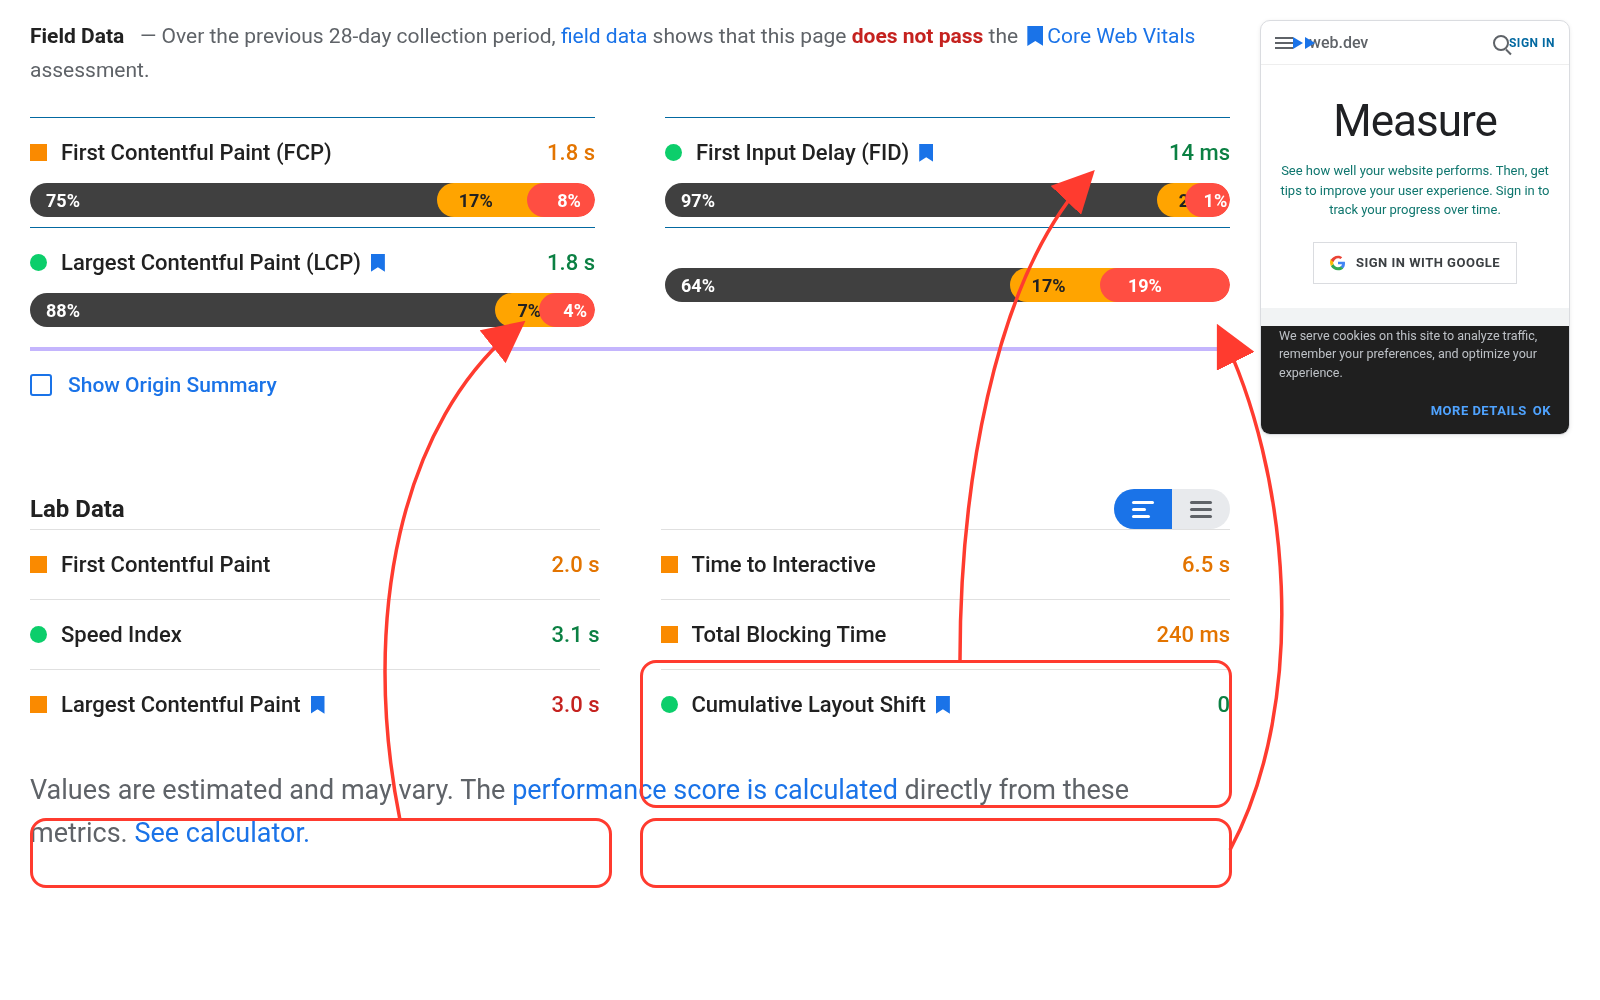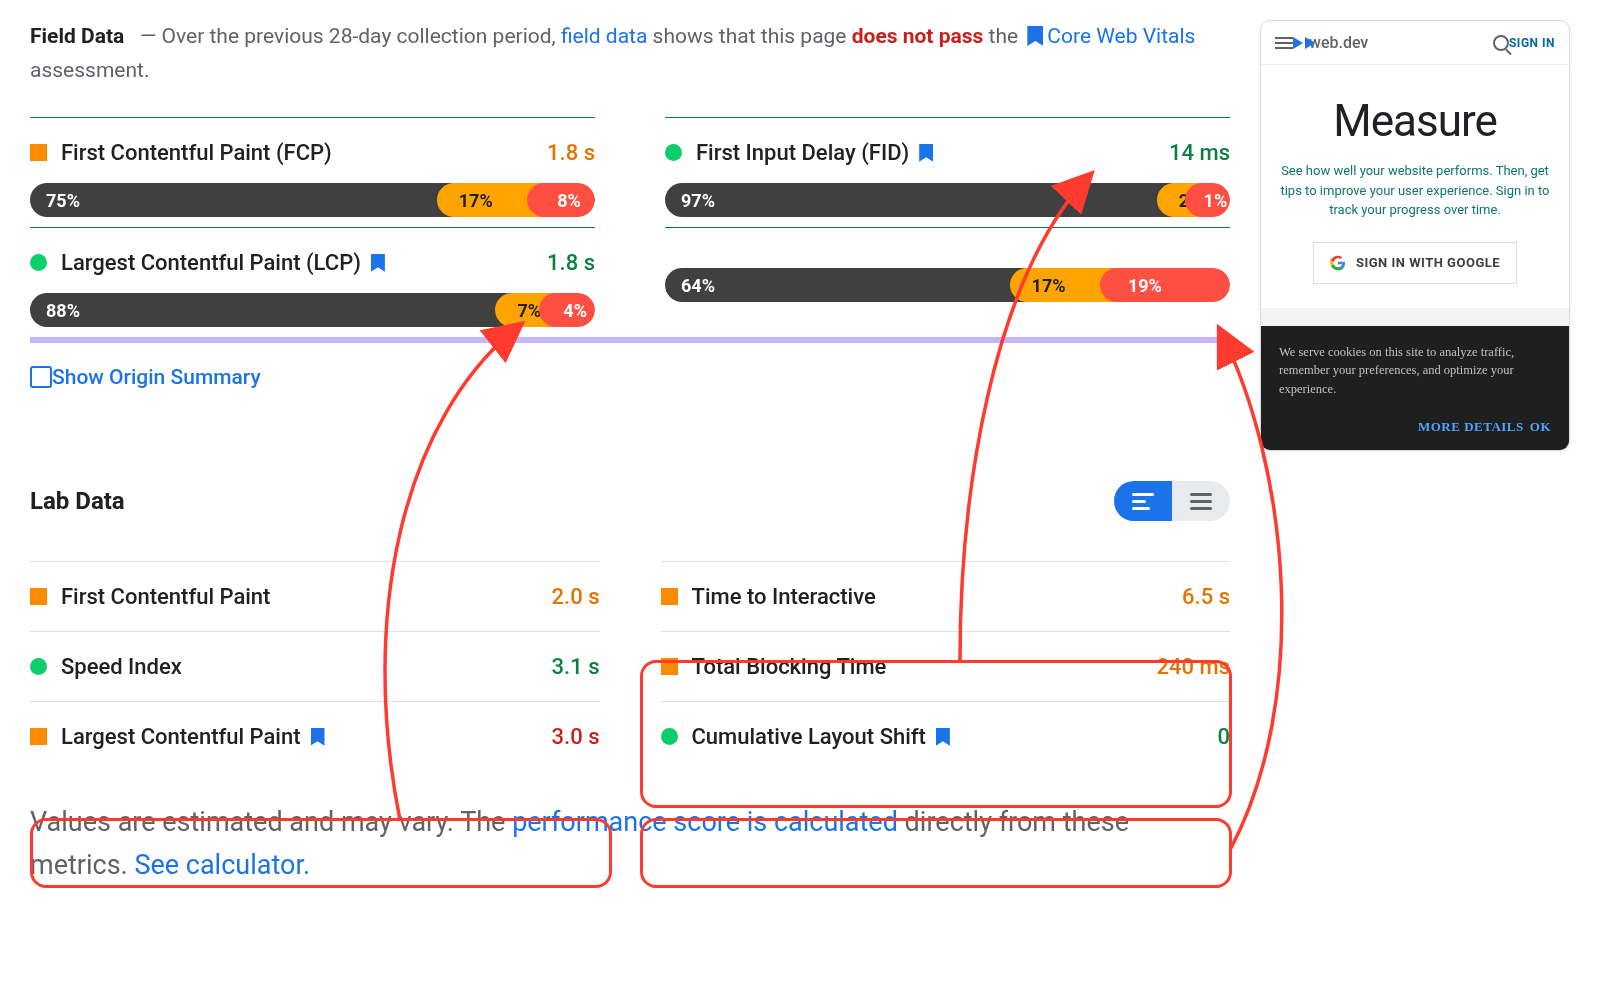--- a/index.html
+++ b/index.html
@@ -22,33 +22,33 @@
   .metric-val { font-size: 22px; font-weight: 500; }
   .val-red { color: #c5221f; }
   .val-green { color: #0b8043; }
   .val-orange { color: #e37400; }
   .distbar { display: flex; height: 34px; border-radius: 17px; overflow: hidden; margin-top: 18px; font-size: 18px; font-weight: 700; color: #fff; }
   .seg { display: flex; align-items: center; padding-left: 16px; }
   .seg.g { background: #404040; }
   .seg.o { background: #ffa400; color: #222; border-radius: 17px 0 0 17px; margin-left: -17px; padding-left: 22px; }
   .seg.r { background: #ff4e42; border-radius: 17px; margin-left: -17px; padding-left: 22px; justify-content: center; padding-right: 6px; }
   .seg.r.wide { justify-content: flex-start; padding-left: 28px; }
-  .origin-row { border-top: 6px solid #c4b5fd; padding: 22px 0; display: flex; align-items: center; gap: 0; }
+  .origin-row { border-top: 4px solid #c4b5fd; padding: 22px 0; display: flex; align-items: center; gap: 16px; margin-top: 10px; }
   .checkbox { width: 22px; height: 22px; border: 2.5px solid #1a73e8; border-radius: 3px; }
   .origin-label { color: #1a73e8; font-size: 21px; font-weight: 500; }
   .lab-section { margin-top: 70px; }
   .lab-head { display: flex; align-items: center; justify-content: space-between; }
   .lab-title { font-size: 24px; font-weight: 700; }
   .view-toggle { display: flex; border-radius: 22px; overflow: hidden; background: #e8eaed; }
   .vt-btn { width: 58px; height: 40px; display: flex; align-items: center; justify-content: center; }
   .vt-btn.active { background: #1a73e8; }
   .vt-lines { display: flex; flex-direction: column; gap: 4px; align-items: flex-start; }
   .vt-lines span { display: block; height: 3px; background: #5f6368; border-radius: 2px; }
   .vt-btn.active .vt-lines span { background: #fff; }
-  .lab-grid { display: grid; grid-template-columns: 1fr 1fr; gap: 0 61px; margin-top: 40px; }
+  .lab-grid { display: grid; grid-template-columns: 1fr 1fr; gap: 0 61px; }
   .lab-col { display: flex; flex-direction: column; }
   .lab-metric { border-top: 1px solid #e0e0e0; padding: 22px 0; display: flex; align-items: center; gap: 14px; }
   .lab-name { font-size: 22px; font-weight: 500; flex: 1; display: flex; align-items: center; gap: 6px; }
   .lab-val { font-size: 22px; font-weight: 500; }
   .hl-box { border: 3px solid #ff3b2f; border-radius: 16px; position: absolute; pointer-events: none; }
   .footnote { margin-top: 30px; font-size: 27px; color: #5f6368; line-height: 1.6; }
   .footnote .link-blue { color: #1a73e8; }
   
   .phone { position: absolute; right: 30px; top: 20px; width: 310px; border: 1px solid #dadce0; border-radius: 10px; overflow: hidden; box-shadow: 0 1px 4px rgba(0,0,0,0.08); background: #fff; }
   .phone-top { display: flex; align-items: center; padding: 12px 14px; border-bottom: 1px solid #eee; }
@@ -61,21 +61,21 @@
   .search-icon { width: 16px; height: 16px; border: 2px solid #5f6368; border-radius: 50%; position: relative; }
   .search-icon::after { content: ""; position: absolute; width: 7px; height: 2px; background: #5f6368; bottom: -4px; right: -5px; transform: rotate(45deg); }
   .signin { font-size: 12px; font-weight: 700; color: #0369a1; letter-spacing: 0.5px; }
   .phone-body { padding: 30px 18px 24px 18px; text-align: center; }
   .measure-title { font-size: 44px; font-weight: 400; letter-spacing: -1px; margin-bottom: 14px; color: #202124; }
   .measure-desc { font-size: 13px; color: #0f766e; line-height: 1.5; }
   .gbtn { margin: 22px auto 0 auto; border: 1px solid #dadce0; padding: 12px 16px; font-size: 13px; font-weight: 700; letter-spacing: 0.5px; display: inline-flex; align-items: center; gap: 10px; color: #3c4043; }
   .g-logo { width: 16px; height: 16px; display: inline-block; position: relative; }
   .g-logo svg { width: 16px; height: 16px; }
   .phone-gap { height: 18px; background: #f1f3f4; }
-  .cookie-bar { background: #1f1f1f; color: #bdc1c6; padding: 17px 18px 14px 18px; font-size: 12.5px; line-height: 1.5; font-family: Liberation Serif, serif; }
+  .cookie-bar { background: #1f1f1f; color: #bdc1c6; padding: 1px 18px 14px 18px; font-size: 12.5px; line-height: 1.5; }
   .cookie-actions { display: flex; justify-content: flex-end; gap: 6px; margin-top: 18px; }
   .cookie-link { color: #4fa3ff; font-size: 13px; font-weight: 700; letter-spacing: 0.5px; }
   
   .arrows { position: absolute; inset: 0; pointer-events: none; }
 </style>
 </head>
 <body>
 
 <div class="main">
 

